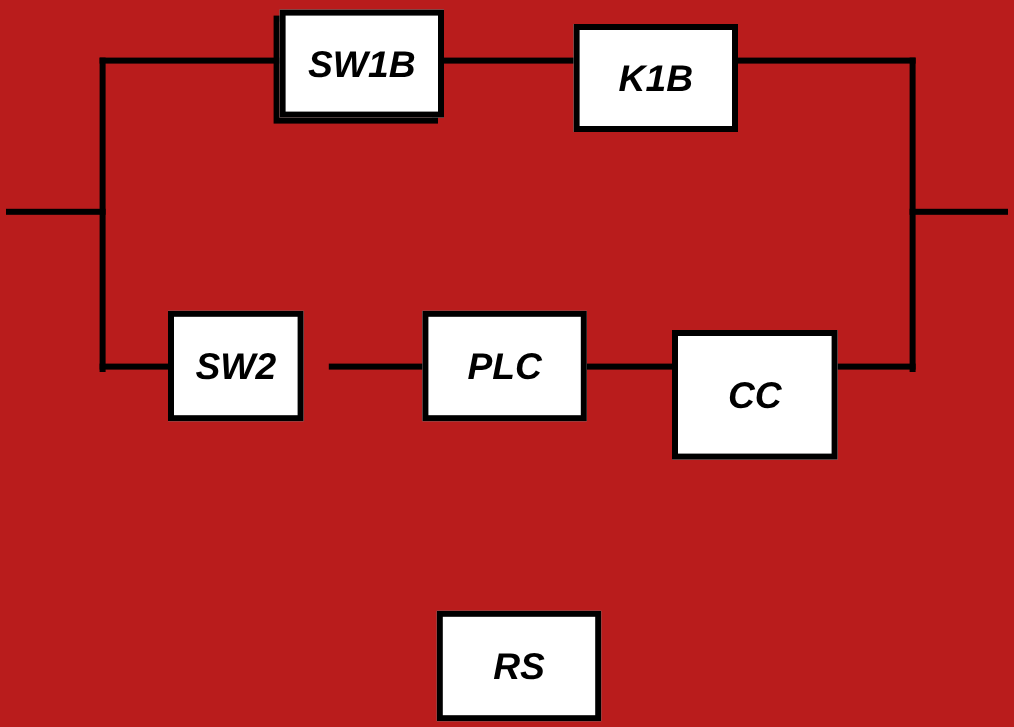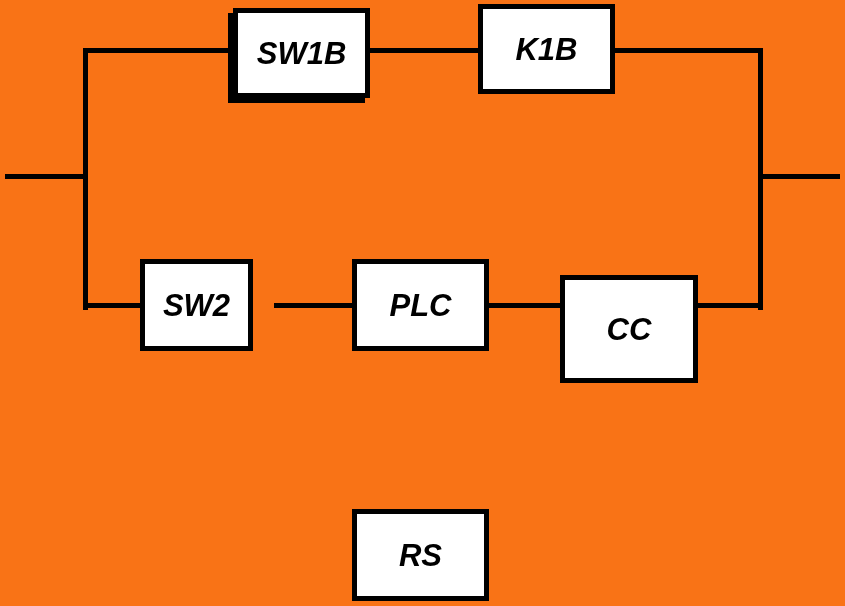--- a/index.html
+++ b/index.html
@@ -8,21 +8,21 @@
     padding: 0;
     background: #ffffff;
   }
   body {
     font-family: "Liberation Sans", sans-serif;
   }
   #diagram-canvas {
     position: relative;
     width: 845px;
     height: 606px;
-    background: #f97316;
+    background: #b91c1c;
     overflow: hidden;
   }
   
   .wire {
     position: absolute;
     background: #000000;
   }
   
   .block {
     position: absolute;
@@ -67,29 +67,29 @@
       <div class="wire" style="left: 696px; top: 303px; background: rgb(0, 0, 0); width: 67px; height: 5px;"></div>
       <div class="wire" style="left: 758px; top: 48px; background: rgb(0, 0, 0); width: 5px; height: 262px;"></div>
       <div class="wire" style="left: 758px; top: 174px; background: rgb(0, 0, 0); width: 82px; height: 5px;"></div>
     </div>
 
   <div id="block-layer">
       <div class="block-ghost" style="left: 228px; top: 13px; width: 137px; height: 90px; border-color: rgb(0, 0, 0); border-width: 5px;"></div>
       <div class="block" style="left: 233px; top: 8px; width: 137px; height: 90px; border-color: rgb(0, 0, 0); border-width: 5px;">
         <span class="block-label" style="color: rgb(0, 0, 0);">SW1B</span>
       </div>
-      <div class="block" style="left: 478px; top: 4px; width: 137px; height: 90px; border-color: rgb(0, 0, 0); border-width: 5px;">
+      <div class="block" style="left: 478px; top: 20px; width: 137px; height: 90px; border-color: rgb(0, 0, 0); border-width: 5px;">
         <span class="block-label" style="color: rgb(0, 0, 0);">K1B</span>
       </div>
       <div class="block" style="left: 140px; top: 259px; width: 113px; height: 92px; border-color: rgb(0, 0, 0); border-width: 5px;">
         <span class="block-label" style="color: rgb(0, 0, 0);">SW2</span>
       </div>
       <div class="block" style="left: 352px; top: 259px; width: 137px; height: 92px; border-color: rgb(0, 0, 0); border-width: 5px;">
         <span class="block-label" style="color: rgb(0, 0, 0); font-style: italic;">PLC</span>
       </div>
       <div class="block" style="left: 560px; top: 259px; width: 138px; height: 108px; border-color: rgb(0, 0, 0); border-width: 5px; margin-top: 16px;">
         <span class="block-label" style="color: rgb(0, 0, 0);">CC</span>
       </div>
-      <div class="block" style="left: 352px; top: 509px; width: 137px; height: 92px; border-color: rgb(0, 0, 0); border-width: 5px;">
+      <div class="block" style="left: 364px; top: 509px; width: 137px; height: 92px; border-color: rgb(0, 0, 0); border-width: 5px;">
         <span class="block-label" style="color: rgb(0, 0, 0);">RS</span>
       </div>
     </div>
 </div>
 
 </body></html>

